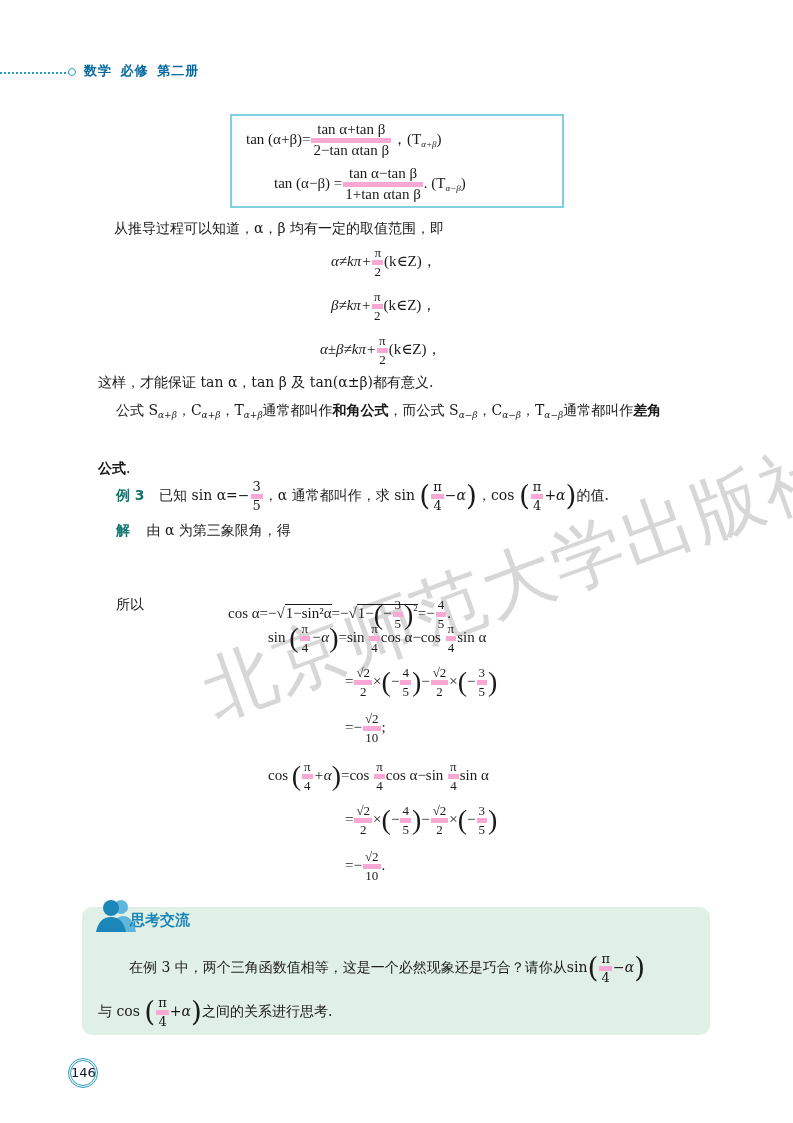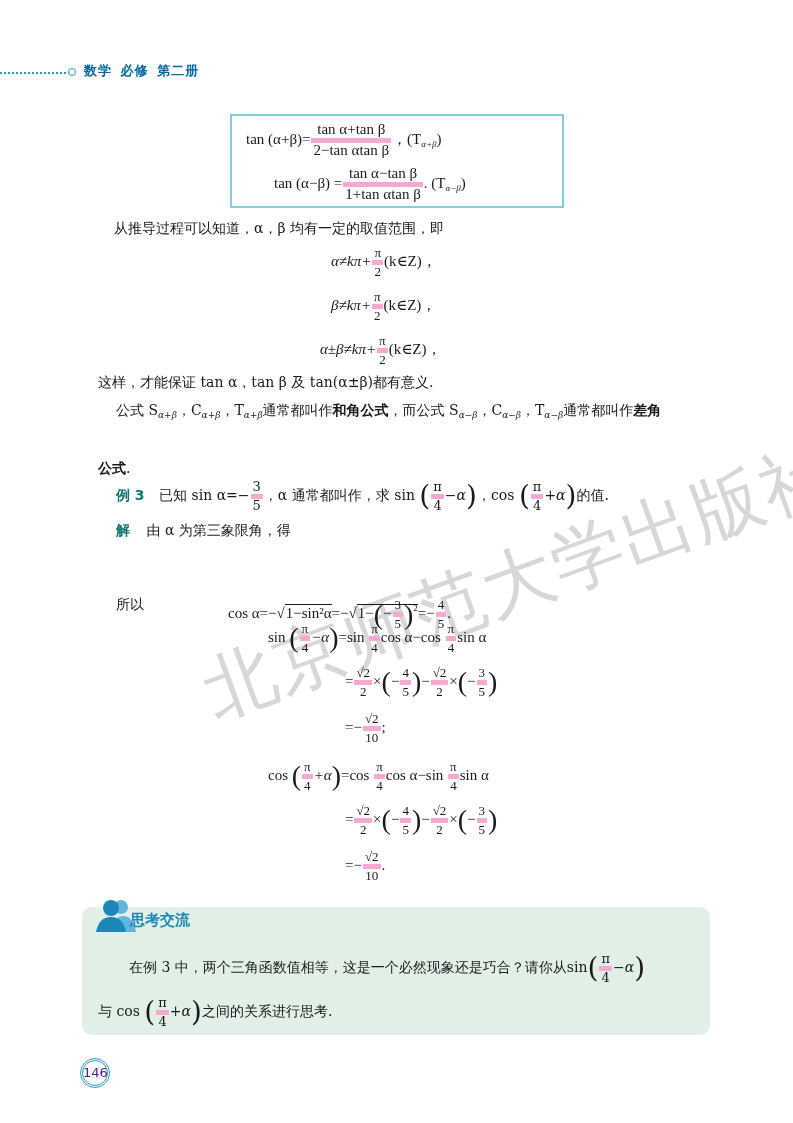--- a/index.html
+++ b/index.html
@@ -40,22 +40,22 @@
     transform: rotate(-20deg); transform-origin: left top; white-space: nowrap; letter-spacing: 2px; pointer-events: none;
     top: 650px;
   }
   .think-box {
     left: 82px; top: 907px; width: 628px; height: 128px; background: #e1f0e6; border-radius: 10px;
   }
   .think-title {
     left: 130px; top: 911px; font-family: "DejaVu Sans", sans-serif; font-weight: bold; font-size: 15px; color: #1b87b8;
   }
   .page-num {
-    left: 80px; top: 1058px; width: 30px; height: 30px; border-radius: 50%; border: 3px double #2a9bc0;
-    box-sizing: border-box; text-align: left; line-height: 24px; font-size: 13px; font-family: "DejaVu Sans", sans-serif; color: #4c1d95;
+    left: 68px; top: 1058px; width: 30px; height: 30px; border-radius: 50%; border: 3px double #2a9bc0;
+    box-sizing: border-box; text-align: left; line-height: 24px; font-size: 13px; font-family: "DejaVu Sans", sans-serif; color: #0f172a;
   }
 </style>
 </head>
 <body>
 
 <div class="abs header-line"></div>
 <div class="abs header-dot"></div>
 <div class="abs header-title">数学 必修 第二册</div>
 
 <div class="abs formula-box"></div>

